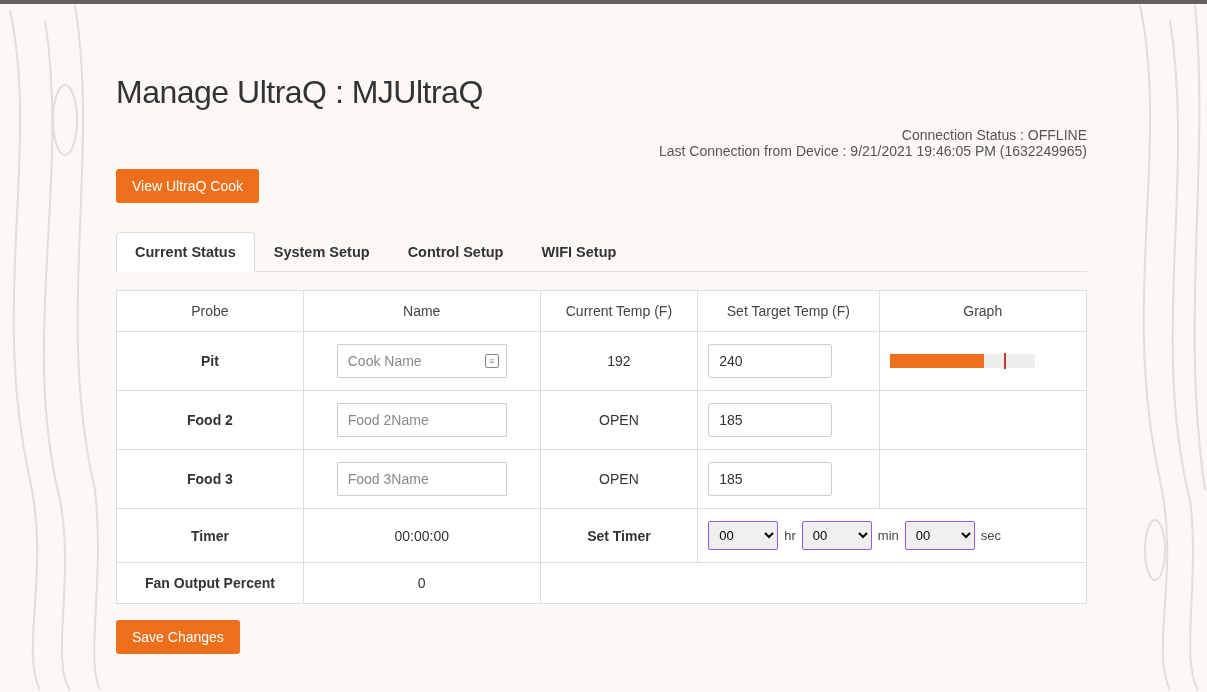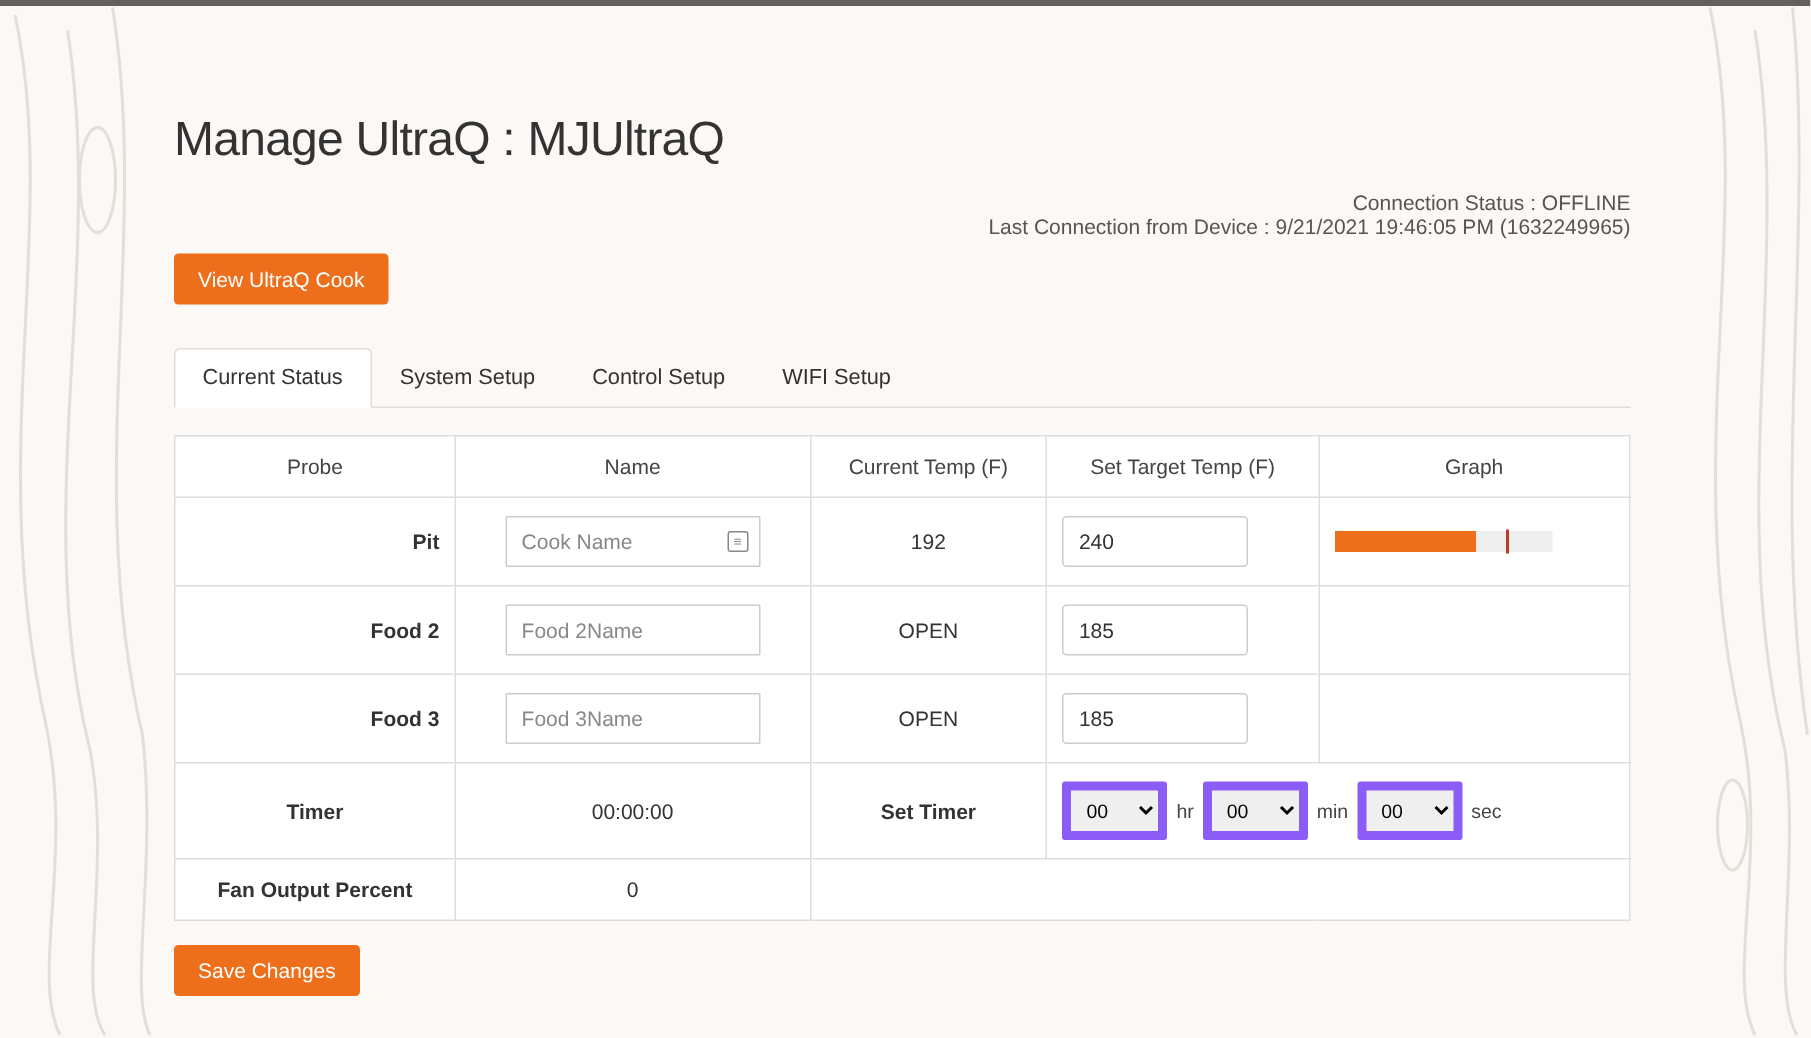--- a/index.html
+++ b/index.html
@@ -54,21 +54,21 @@
     margin-top: 10px;
   }
   .tabs {
     display: flex;
     margin-top: 28px;
     border-bottom: 1px solid #ddd;
   }
   .tab {
     padding: 11px 18px;
     font-size: 14.5px;
-    font-weight: 400;
+    font-weight: 700;
     color: #333;
     cursor: pointer;
     border: 1px solid transparent;
     border-bottom: none;
     position: relative;
     bottom: -1px;
     background: transparent;
   }
   .tab.active {
     border: 1px solid #ddd;
@@ -89,21 +89,21 @@
     color: #333;
     vertical-align: middle;
   }
   table th {
     font-weight: 400;
     text-align: center;
     color: #444;
   }
   .row-label {
     font-weight: 700;
-    text-align: right;
+    text-align: center;
     padding-left: 10px;
   }
   .center { text-align: center; }
   .input-text {
     width: 170px;
     padding: 8px 10px;
     border: 1px solid #ccc;
     border-radius: 1px;
     font-size: 14px;
     color: #333;
@@ -132,21 +132,21 @@
   }
   .graph-tick {
     position: absolute;
     top: -1px; bottom: -1px;
     width: 2px;
     background: #c0392b;
   }
   .timer-cell { display: flex; align-items: center; gap: 6px; }
   select {
     padding: 5px 6px;
-    border: 6px solid #8b5cf6;
+    border: 1px solid #8b5cf6;
     border-radius: 2px;
     font-size: 13px;
     background: #efefef;
     min-width: 70px;
   }
   .unit { font-size: 13px; color: #444; }
   .save-btn {
     margin-top: 16px;
   }
   .name-wrap { position: relative; display: inline-block; }

